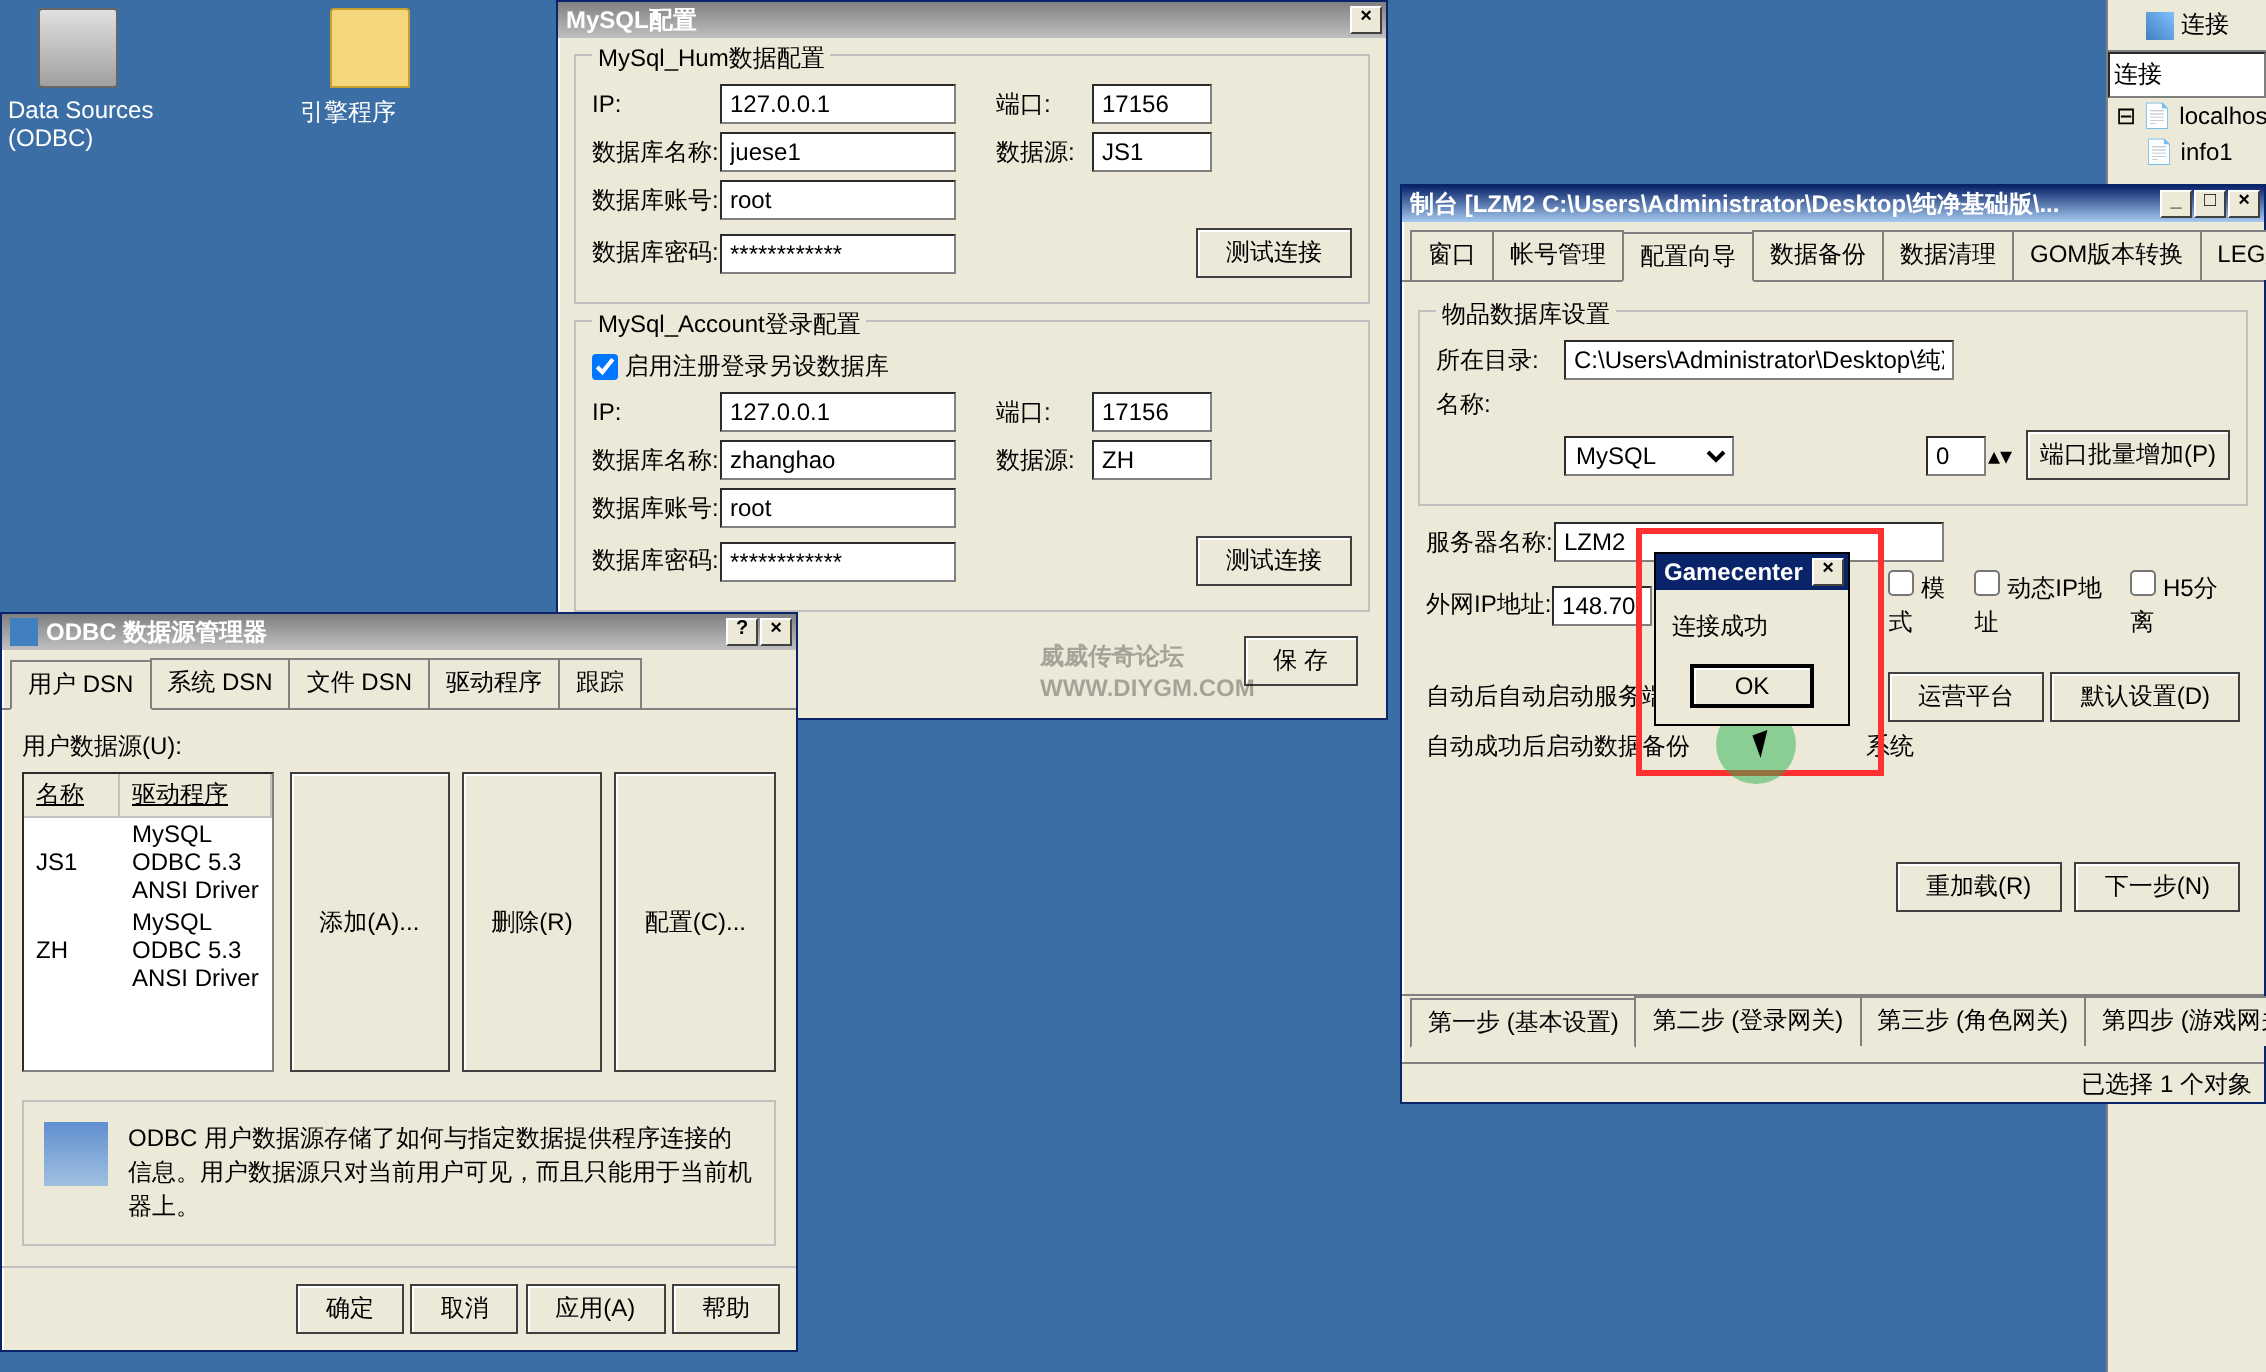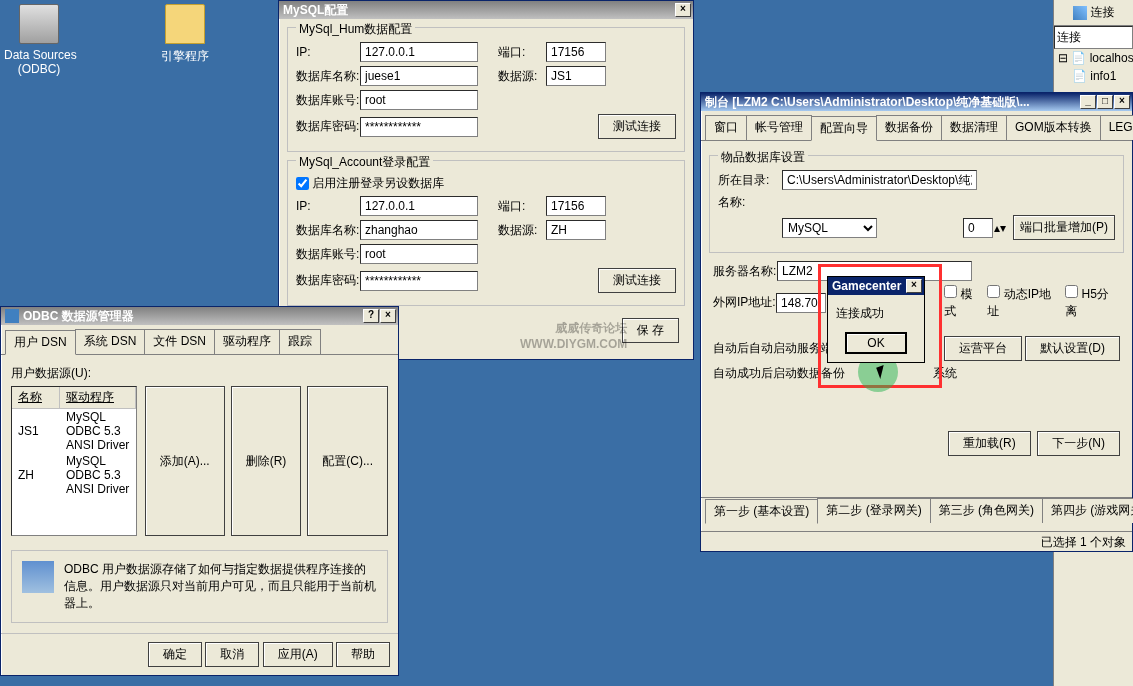--- a/index.html
+++ b/index.html
@@ -1,17 +1,17 @@
 <!DOCTYPE html>
 <html><head>
 <meta charset="utf-8">
 <style>
 * { box-sizing: border-box; margin: 0; padding: 0; font-family: "SimSun", "宋体", Arial, sans-serif; font-size: 12px; }
 body { background: #3a6ea5; width: 1133px; height: 686px; position: relative; overflow: hidden; }
-.desktop-icon { position: absolute; width: 70px; text-align: center; color: #fff; }
+.desktop-icon { position: absolute; width: 70px; color: #fff; }
 .desktop-icon .ico { width: 40px; height: 40px; margin: 0 auto 4px; }
 .desktop-icon .ico.db { background: linear-gradient(#e0e0e0,#a0a0a0); border: 1px solid #666; border-radius: 2px; }
 .desktop-icon .ico.folder { background: #f5d67a; border: 1px solid #c4a030; border-radius: 2px 2px 0 0; }
 .window { position: absolute; background: #ece9d8; border: 1px solid #0a246a; box-shadow: 1px 1px 0 #fff inset; }
 .titlebar { background: linear-gradient(#0a246a,#a6caf0); color: #fff; height: 18px; display: flex; align-items: center; padding: 0 2px 0 4px; font-weight: bold; }
 .titlebar.gray { background: linear-gradient(#808080,#c0c0c0); }
 .titlebar .title { flex: 1; white-space: nowrap; overflow: hidden; }
 .titlebar .ctrl { width: 16px; height: 14px; background: #ece9d8; border: 1px solid #fff; border-right-color:#404040; border-bottom-color:#404040; margin-left: 1px; font-size: 10px; line-height: 10px; text-align: center; color: #000; cursor: pointer; }
 .tabs { display: flex; border-bottom: 1px solid #808080; padding: 4px 4px 0; gap: 0; }
 .tab { padding: 3px 8px; background: #ece9d8; border: 1px solid #808080; border-bottom: none; margin-right: -1px; cursor: pointer; white-space: nowrap; }
@@ -30,21 +30,21 @@
 .listview { background: #fff; border: 1px inset #808080; }
 .listview .hdr { display: flex; background: #ece9d8; border-bottom: 1px solid #c0c0c0; text-decoration: underline; }
 .listview .hdr > div { border-right: 1px solid #c0c0c0; padding: 2px 6px; }
 .listview .row { padding: 1px 6px; margin: 0; }
 .listview .col1 { width: 48px; }
 .listview .col2 { flex: 1; }
 .modal { position: absolute; background: #ece9d8; border: 1px solid #000; z-index: 100; }
 .redbox { position: absolute; border: 3px solid #ff3030; }
 .greycircle { position: absolute; width: 40px; height: 40px; border-radius: 50%; background: rgba(40,180,80,0.5); }
 .cursor { position: absolute; width: 0; height: 0; border-left: 8px solid #000; border-bottom: 12px solid transparent; transform: rotate(-20deg); }
-.watermark { position: absolute; color: rgba(0,0,0,0.3); font-size: 16px; font-weight: bold; text-align: right; pointer-events: none; }
+.watermark { position: absolute; color: rgba(0,0,0,0.3); font-size: 16px; font-weight: bold; text-align: left; pointer-events: none; }
 .sidepanel { position: absolute; right: 0; top: 0; width: 80px; height: 686px; background: #ece9d8; border-left: 1px solid #808080; }
 .sidepanel .node { padding: 2px 4px; white-space: nowrap; }
 .statusbar { position: absolute; bottom: 0; left: 0; right: 0; height: 20px; border-top: 1px solid #808080; padding: 2px 6px; text-align: right; background:#ece9d8; }
 .logo-icon { display: inline-block; width: 14px; height: 14px; background: linear-gradient(45deg,#4080c0,#80c0ff); margin-right: 4px; vertical-align: middle; }
 </style>
 </head>
 <body>
 
 <div class="desktop-icon" style="top:4px;left:4px">
   <div class="ico db"></div>
@@ -85,21 +85,21 @@
     <div class="legend">物品数据库设置</div>
     <div class="row">
         <span class="lbl">所在目录:</span>
         <input type="text" class="w190" value="C:\Users\Administrator\Desktop\纯净基" style="">
       </div>
     <div class="row">
         <span class="lbl">名称:</span>
       </div>
     <div class="row">
         <span class="lbl"></span>
-      <select style="width:95px"><option>MySQL</option></select>
+      <select style="width:85px"><option>MySQL</option></select>
       <span style="flex:1"></span>
       <input type="text" style="width: 30px;" value="0">
       <span style="width:14px;text-align:center">▴▾</span>
       <button class="btn" style="margin-left:6px;padding:3px 6px">端口批量增加(P)</button>
     </div>
   </div>
   <div style="padding:0 12px">
     <div class="row">
         <span class="lbl">服务器名称:</span>
         <input type="text" class="w190" value="LZM2" style="">

